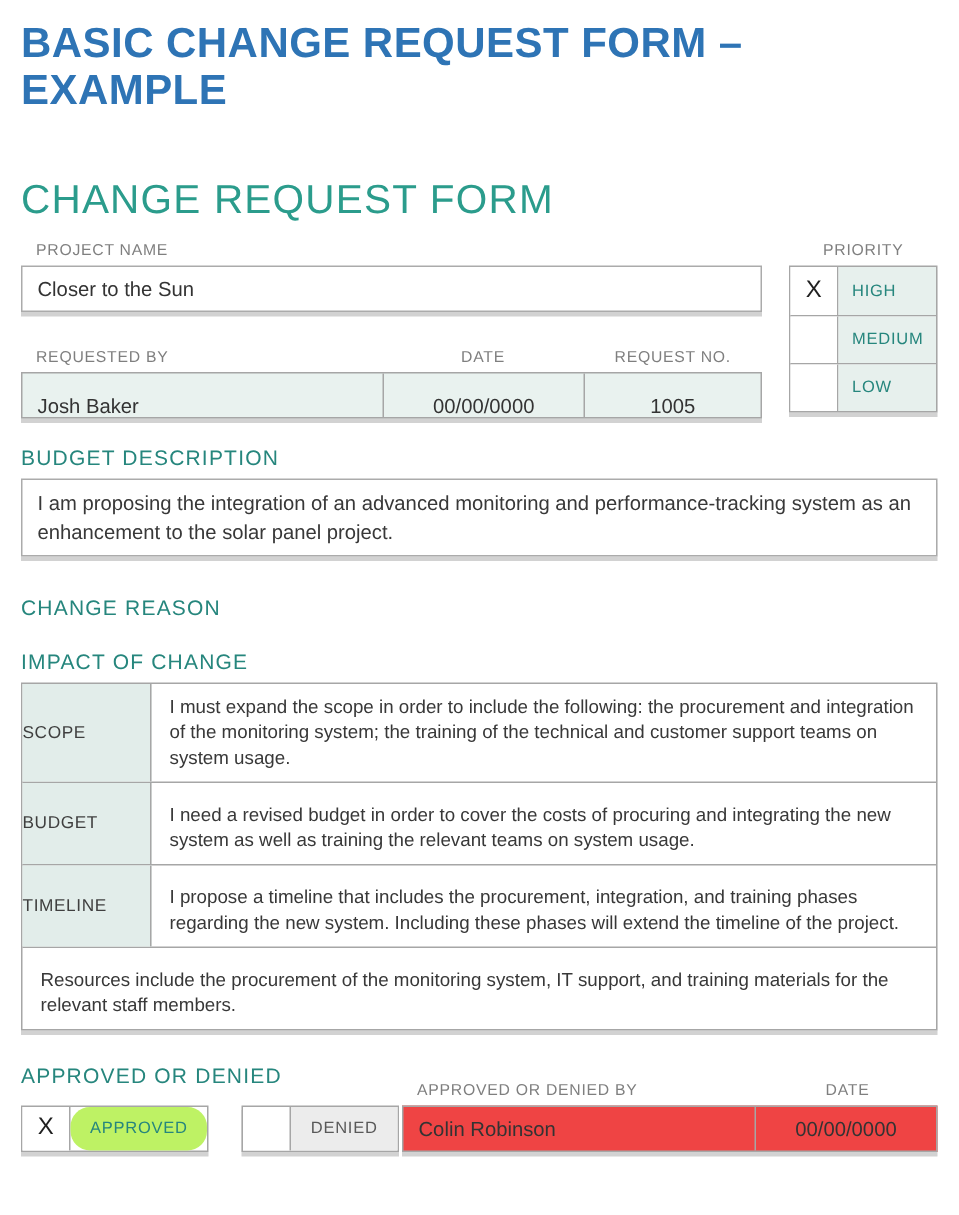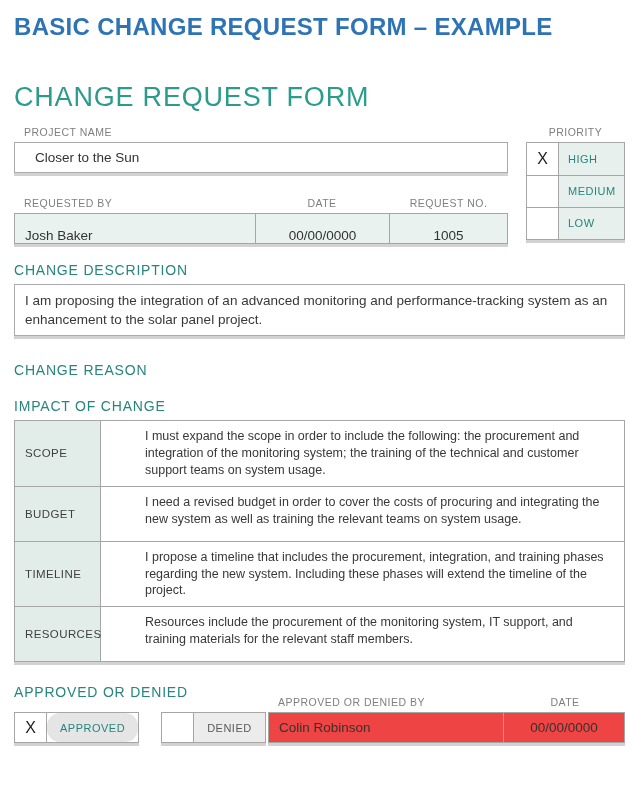--- a/index.html
+++ b/index.html
@@ -6,21 +6,21 @@
   html,body { background:#ffffff; }
   .page {
     width:639px; height:810px;
     background:#ffffff;
     padding:14px 14px 0 14px;
     font-family:"Liberation Sans", sans-serif;
     position:relative;
     overflow:hidden;
   }
   h1.doc-title {
-    font-size:24px; font-weight:bold; color:#2E74B5;
+    font-size:28px; font-weight:bold; color:#2E74B5;
     letter-spacing:0.3px; line-height:1.1;
   }
   h2.form-title {
     margin-top:43px;
     font-size:27px; font-weight:normal; color:#2B9C8C;
     letter-spacing:0.8px; line-height:1.05;
   }
   h3.section-heading {
     font-size:14px; font-weight:normal; color:#26867D;
     letter-spacing:0.8px;
@@ -33,21 +33,21 @@
 
   
   .top-row { display:flex; margin-top:14px; }
   .top-left { width:494px; }
   .top-right { width:99px; margin-left:18px; }
 
   .input-box {
     margin-top:4px; height:31px;
     border:1px solid #ABABAB; background:#fff;
     box-shadow:0 3px 0 #D2D2D2;
-    display:flex; align-items:center; padding-left:20px;
+    display:flex; align-items:center; padding-left:10px;
     font-size:13.5px; color:#333333;
   }
 
   .req-labels {
     display:grid; grid-template-columns:241px 134px 119px;
     margin-top:24px; margin-bottom:4px;
   }
   .req-row {
     display:grid; grid-template-columns:240px 134px 118px;
     height:31px;
@@ -93,46 +93,46 @@
   
   .impact-table {
     margin-top:6px;
     border:1px solid #A6A6A6; box-shadow:0 3px 0 #D2D2D2;
     background:#fff;
   }
   .i-row { display:flex; min-height:55px; }
   .i-row + .i-row { border-top:1px solid #A6A6A6; }
   .i-label {
     width:86px; background:#E2EDEA; border-right:1px solid #A6A6A6;
-    display:flex; align-items:center; padding-left:10px;
+    display:flex; align-items:center; 
     font-size:11.5px; color:#3F3F3F; letter-spacing:0.4px;
   }
   .i-text {
-    flex:1; display:flex; align-items:flex-start;
-    padding:7px 12px; font-size:12.5px; color:#383838; line-height:1.35;margin-left:32px;
+    flex:1; display:flex; align-items:flex-end;
+    padding:7px 12px; font-size:12.5px; color:#383838; line-height:1.35;
   }
 
   
   .bottom-row { display:flex; margin-top:22px; }
   .bottom-left { width:240px; }
   .check-groups { display:flex; gap:22px; margin-top:12px; }
   .check-group {
     display:flex; height:31px;
     border:1px solid #A6A6A6; box-shadow:0 3px 0 #D2D2D2;
   }
   .cg-check {
     width:32px; background:#ffffff; border-right:1px solid #A6A6A6;
     display:flex; align-items:center; justify-content:center;
     font-size:16px; color:#1f1f1f;
   }
   .cg-label {
     display:flex; align-items:center; padding:0 13px;
     font-size:11px; letter-spacing:0.5px;
   }
-  .cg-approved { background:#e5e5e5; color:#26867D;border-radius:13px; }
+  .cg-approved { background:#bef264; color:#26867D;border-radius:13px; }
   .cg-denied  { background:#ECECEC; color:#595959; }
 
   .bottom-right { flex:1; margin-left:14px; }
   .by-labels { display:flex; margin-top:12px; margin-bottom:4px; }
   .by-labels .by-l { flex:1; padding-left:10px; }
   .by-labels .date-l { width:120px; text-align:center; }
   .by-box {
     display:flex; height:31px; background:#ef4444;
     border:1px solid #A6A6A6; box-shadow:0 3px 0 #D2D2D2;
   }
@@ -192,21 +192,21 @@
           <div class="p-option">MEDIUM</div>
         </div>
         <div class="p-row">
           <div class="p-check"></div>
           <div class="p-option">LOW</div>
         </div>
       </div>
     </div>
   </div>
 
-  <h3 class="section-heading sec-desc">CHANGE DESCRIPTION</h3>
+  <h3 class="section-heading sec-desc">BUDGET DESCRIPTION</h3>
   <div class="text-box">
     <span>I am proposing the integration of an advanced monitoring and performance-tracking system as an enhancement to the solar panel project.</span>
   </div>
 
   <h3 class="section-heading sec-reason">CHANGE REASON</h3>
 
   <h3 class="section-heading sec-impact">IMPACT OF CHANGE</h3>
   <div class="impact-table">
     <div class="i-row">
       <div class="i-label">SCOPE</div>
@@ -220,21 +220,20 @@
         <span>I need a revised budget in order to cover the costs of procuring and integrating the new system as well as training the relevant teams on system usage.</span>
       </div>
     </div>
     <div class="i-row">
       <div class="i-label">TIMELINE</div>
       <div class="i-text">
         <span>I propose a timeline that includes the procurement, integration, and training phases regarding the new system. Including these phases will extend the timeline of the project.</span>
       </div>
     </div>
     <div class="i-row">
-      <div class="i-label">RESOURCES</div>
       <div class="i-text">
         <span>Resources include the procurement of the monitoring system, IT support, and training materials for the relevant staff members.</span>
       </div>
     </div>
   </div>
 
   <div class="bottom-row">
     <div class="bottom-left">
       <h3 class="section-heading">APPROVED OR DENIED</h3>
       <div class="check-groups">

